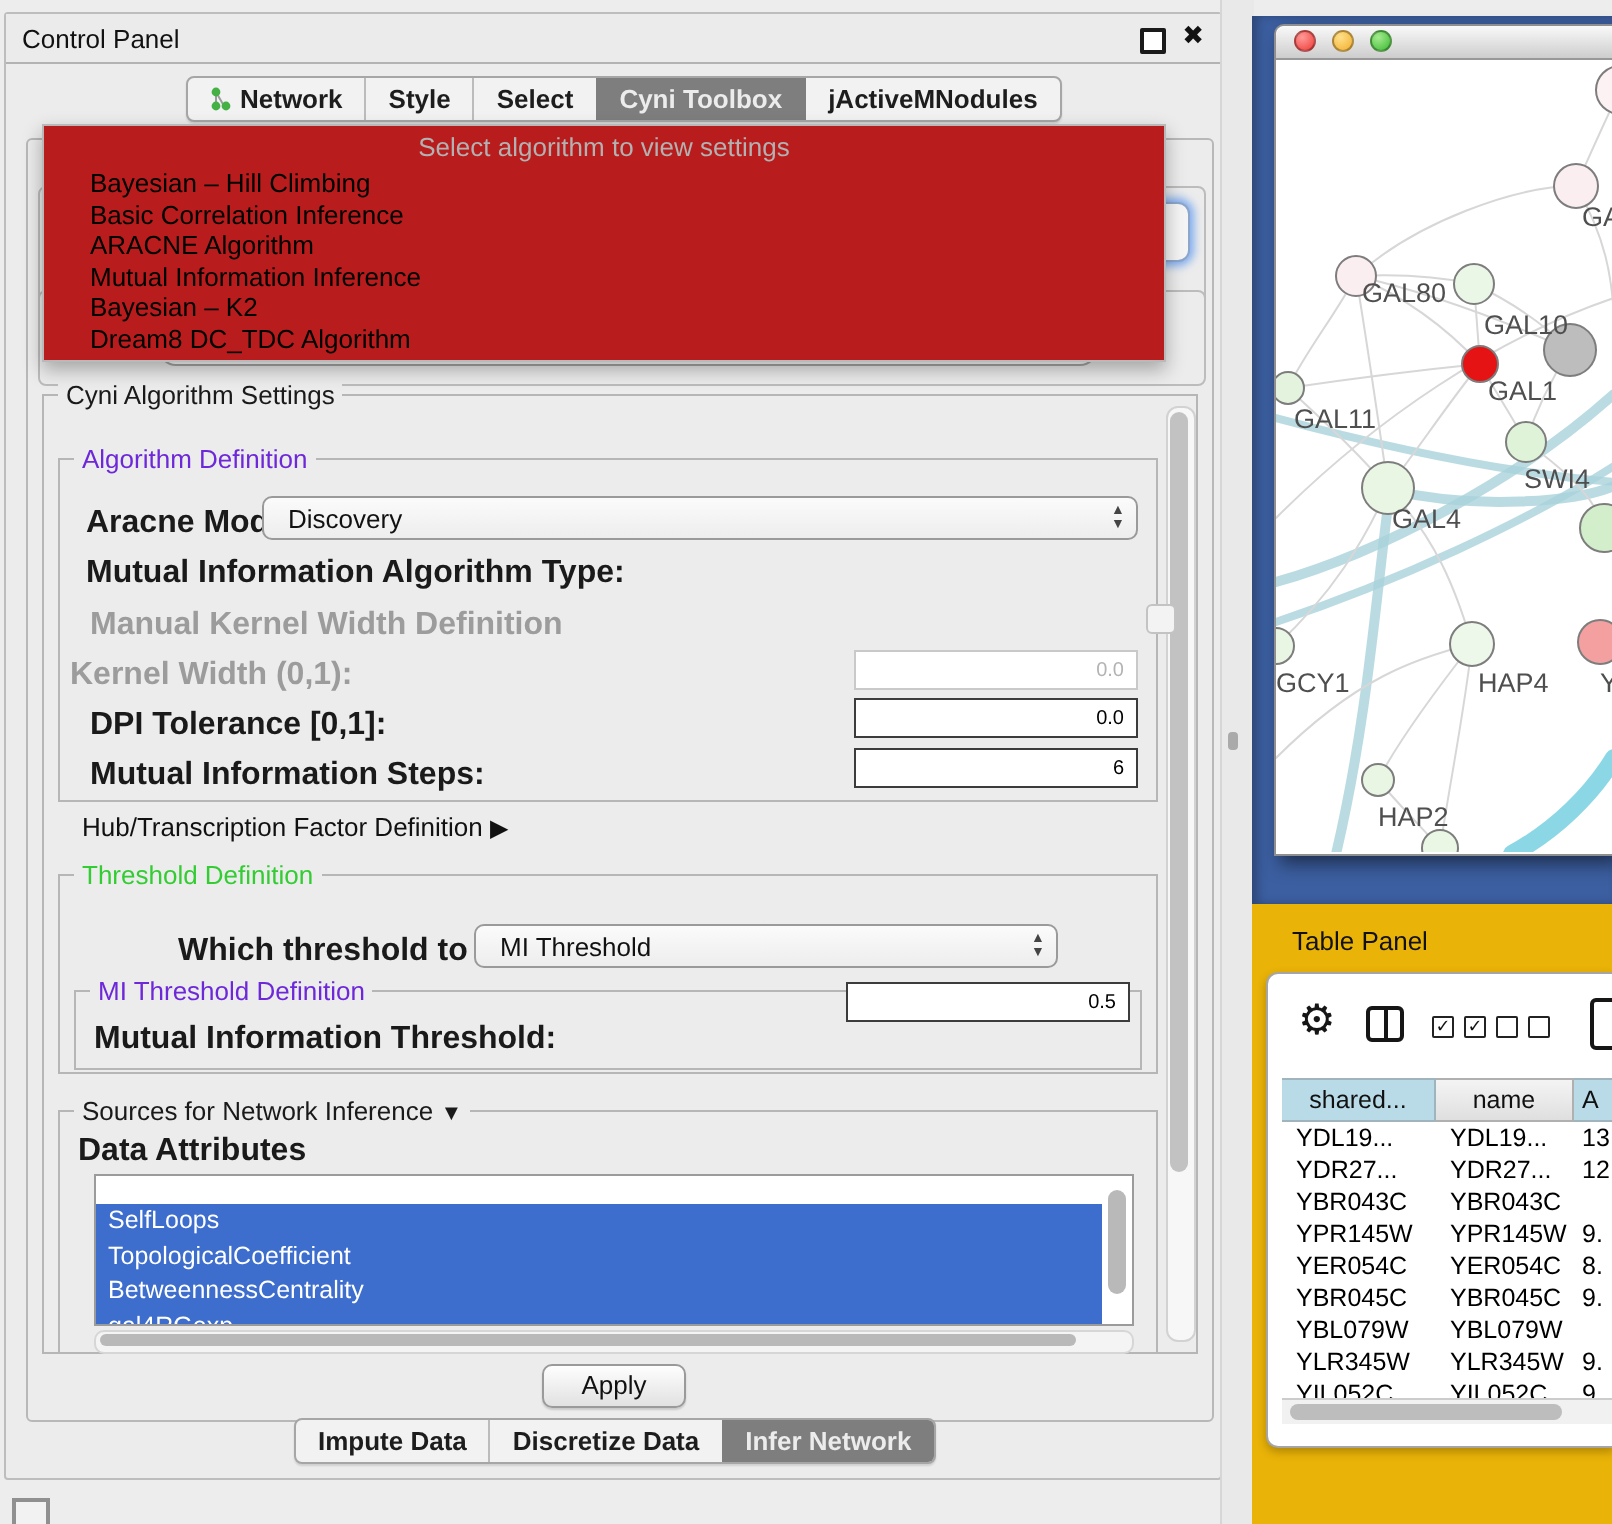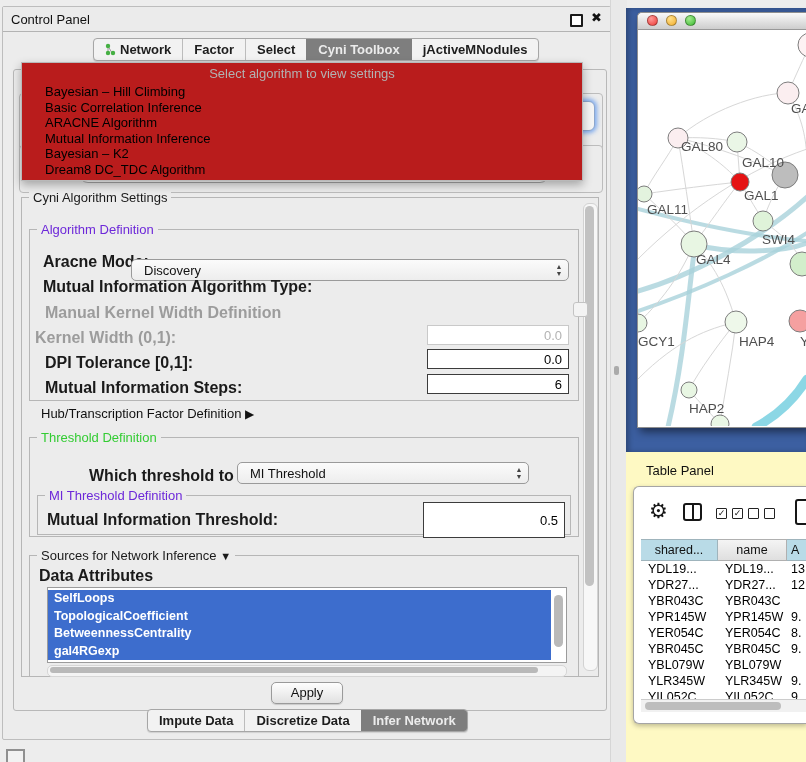--- a/index.html
+++ b/index.html
@@ -32,40 +32,40 @@
   
   .group{border:1px solid #b6b6b6;border-radius:0;}
   .legend{position:absolute;top:-8px;left:7px;background:#ececec;padding:0 4px;font-size:13px;color:#1a1a1a;white-space:nowrap;}
   .legend.blue{color:#6d28d9;}
   .legend.green{color:#33cc33;}
   .lbl{font-size:16px;font-weight:bold;color:#1a1a1a;white-space:nowrap;}
   .lbl.dis{color:#9c9c9c;}
   .combo{border:1px solid #9a9a9a;border-radius:5px;background:linear-gradient(#fbfbfb,#ededed);font-size:13px;color:#111;display:flex;align-items:center;box-sizing:border-box;}
   .combo .val{padding-left:12px;flex:1;}
   .combo .stepper{width:18px;text-align:center;font-size:7px;line-height:7px;color:#444;}
-  .tfield{border:1px solid #c9c9c9;background:#fff;font-size:13px;text-align:right;padding-right:6px;box-sizing:border-box;display:flex;align-items:center;justify-content:flex-end;}
+  .tfield{border:1px solid #c9c9c9;background:#fff;font-size:10px;text-align:right;padding-right:6px;box-sizing:border-box;display:flex;align-items:center;justify-content:flex-end;}
   .tfield.dark{border:1.5px solid #3c3c3c;}
   .tfield.dis{color:#b3b3b3;}
   .checkbox{width:13px;height:13px;border:1px solid #c3c3c3;border-radius:3px;background:#f3f3f3;}
   .scroll-v{background:#f7f7f7;border:1px solid #d2d2d2;border-radius:6px;}
   .thumb{background:#c2c2c2;border-radius:5px;position:absolute;}
   
   .dal{background:#fff;border:1px solid #9b9b9b;overflow:hidden;}
   .dal-item{height:17.5px;line-height:17.5px;background:#3d6dcd;color:#fff;font-size:12.5px;padding-left:6px;margin-right:15px;white-space:nowrap;}
   
   .btn{border:1px solid #9a9a9a;border-radius:5px;background:linear-gradient(#fefefe,#e1e1e1);font-size:13px;color:#111;text-align:center;box-shadow:0 1px 1px rgba(0,0,0,.15);}
   
   .splitter{left:610px;top:0px;width:16px;height:762px;background:#e9e9e9;border-left:1px solid #d6d6d6;}
   
   .desktop{left:626px;top:8px;width:180px;height:444px;background:#3c5fa1;box-shadow:inset 3px 0 5px rgba(0,0,0,.25);}
   .netwin{left:637px;top:12px;width:169px;height:414px;background:#fff;border:1px solid #8f8f8f;border-right:none;border-radius:5px 0 0 0;box-shadow:3px 4px 9px rgba(0,0,0,.5);}
   .net-titlebar{left:0;top:0;right:0;height:16px;background:linear-gradient(#f9f9f9,#cdcdcd);border-bottom:1px solid #989898;border-radius:5px 0 0 0;}
   .light{width:11px;height:11px;border-radius:50%;border:1px solid rgba(0,0,0,.3);box-sizing:border-box;top:2px;}
   
-  .tp{left:626px;top:452px;width:180px;height:310px;background:#fef9c3;}
+  .tp{left:626px;top:452px;width:180px;height:310px;background:#eab308;}
   .tp-title{left:20px;top:11px;font-size:13px;color:#111;}
   .twin{left:7px;top:34px;width:173px;height:236px;background:#fff;border:1px solid #a5a5a5;border-right:none;border-radius:6px 0 0 6px;box-shadow:0 2px 5px rgba(0,0,0,.25);overflow:hidden;}
   .gear{font-size:21px;color:#161616;line-height:21px;}
   .cols-ico{width:15px;height:14px;border:2px solid #161616;border-radius:3px;display:flex;}
   .cols-ico div{flex:1;}
   .cols-ico div:first-child{border-right:2px solid #161616;}
   .cb-pair{display:flex;gap:5px;}
   .cb{width:9px;height:9px;border:1.5px solid #222;border-radius:1px;font-size:9px;line-height:8px;font-weight:bold;color:#111;text-align:center;}
   .th-row{left:7px;top:52px;right:0;height:22px;display:flex;font-size:12.5px;color:#111;}
   .th{display:flex;align-items:center;justify-content:center;border:1px solid #9fb4bc;border-left:none;box-sizing:border-box;}
@@ -92,21 +92,21 @@
       <svg width="11" height="13" viewBox="0 0 11 13">
         <line x1="3" y1="3" x2="7" y2="10" stroke="#9c9c9c" stroke-width="1"></line>
         <line x1="3" y1="3" x2="3" y2="10" stroke="#9c9c9c" stroke-width="1"></line>
         <circle cx="3" cy="3" r="2.2" fill="#45b043"></circle>
           <circle cx="3" cy="10" r="2.2" fill="#45b043"></circle>
           <circle cx="8" cy="10" r="2.2" fill="#45b043"></circle>
       </svg>
       <span>Network</span>
     </div>
     <div class="tab">
-        <span>Factor</span>
+        <span>Style</span>
       </div>
     <div class="tab">
         <span>Select</span>
       </div>
     <div class="tab sel">
         <span>Cyni Toolbox</span>
       </div>
     <div class="tab">
         <span>jActiveMNodules</span>
       </div>
@@ -136,21 +136,21 @@
   </div>
 
   <div class="abs scroll-v" style="left:580px;top:196px;width:13px;height:466px;">
     <div class="thumb" style="left:1px;top:2px;width:9px;height:380px;"></div>
   </div>
 
   <div class="abs group" style="left:26px;top:222px;width:548px;height:170px;">
     <span class="legend blue">Algorithm Definition</span>
   </div>
   <span class="abs lbl" style="left:40px;top:246px;">Aracne Mode:</span>
-  <div class="abs combo" style="left:128px;top:252px;width:438px;height:22px;">
+  <div class="abs combo" style="left:128px;top:241px;width:438px;height:22px;">
     <span class="val">Discovery</span>
     <span class="stepper">▲<br>▼</span>
   </div>
   <span class="abs lbl" style="left:40px;top:271px;">Mutual Information Algorithm Type:</span>
   <span class="abs lbl dis" style="left:42px;top:297px;">Manual Kernel Width Definition</span>
   <div class="abs checkbox" style="left:570px;top:295px;"></div>
   <span class="abs lbl dis" style="left:32px;top:322px;">Kernel Width (0,1):</span>
   <div class="abs tfield dis" style="left:424px;top:318px;width:142px;height:20px;">0.0</div>
   <span class="abs lbl" style="left:42px;top:347px;">DPI Tolerance [0,1]:</span>
   <div class="abs tfield dark" style="left:424px;top:342px;width:142px;height:20px;">0.0</div>
@@ -167,28 +167,28 @@
   </div>
   <span class="abs lbl" style="left:86px;top:460px;">Which threshold to use:</span>
   <div class="abs combo" style="left:234px;top:455px;width:292px;height:22px;">
     <span class="val">MI Threshold</span>
     <span class="stepper">▲<br>▼</span>
   </div>
   <div class="abs group" style="left:34px;top:488px;width:532px;height:38px;">
     <span class="legend blue" style="background:#ececec;">MI Threshold Definition</span>
   </div>
   <span class="abs lbl" style="left:44px;top:504px;">Mutual Information Threshold:</span>
-  <div class="abs tfield dark" style="left:420px;top:495px;width:142px;height:36px;">0.5</div>
+  <div class="abs tfield dark" style="left:420px;top:484px;width:142px;height:20px;">0.5</div>
 
   <div class="abs group" style="left:26px;top:548px;width:548px;height:120px;">
     <span class="legend"><span>Sources for Network Inference</span> <span style="font-size:11px;">▼</span></span>
   </div>
   <span class="abs lbl" style="left:36px;top:560px;">Data Attributes</span>
   <div class="abs dal" style="left:44px;top:580px;width:518px;height:74px;">
-    <div id="dal-items" style="padding-top:2px;font-weight:bold;">
+    <div id="dal-items" style="padding-top:14px;">
         <div class="dal-item">SelfLoops</div>
         <div class="dal-item">TopologicalCoefficient</div>
         <div class="dal-item">BetweennessCentrality</div>
         <div class="dal-item">gal4RGexp</div>
       </div>
     <div class="abs" style="right:1px;top:1px;width:13px;height:72px;background:#fff;">
       <div class="thumb" style="left:2px;top:6px;width:9px;height:52px;background:#b9b9b9;"></div>
     </div>
   </div>
   <div class="abs hscroll" style="left:44px;top:658px;width:518px;height:10px;border:1px solid #d6d6d6;border-radius:5px;background:#f4f4f4;">

